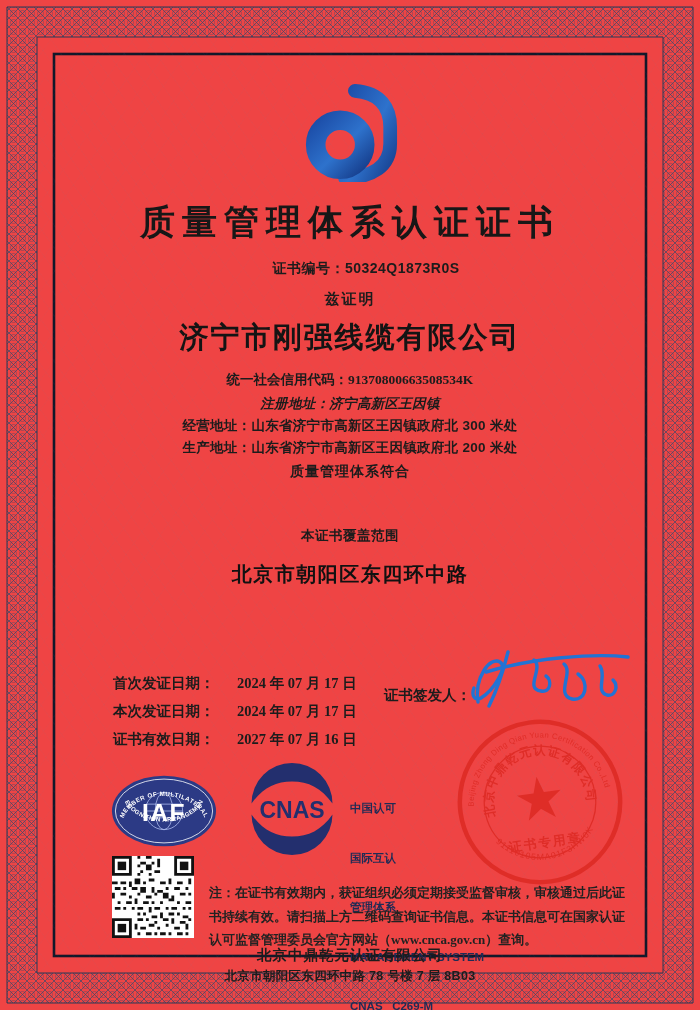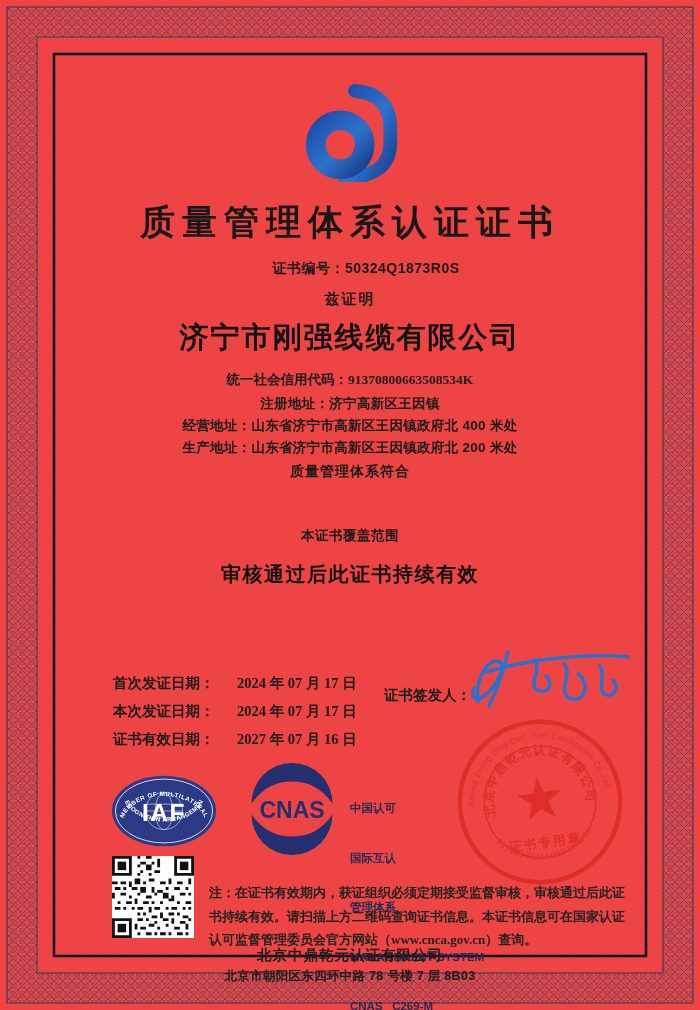--- a/index.html
+++ b/index.html
@@ -17,21 +17,21 @@
   }
   .abs{position:absolute;}
   .cx{left:0;right:0;text-align:center;}
 
   .title{top:199px;font-size:35px;font-weight:bold;letter-spacing:7px;color:#171717;}
   .certno{top:260px;font-size:14px;font-weight:600;letter-spacing:.5px;margin-left:32px;}
   .certify{top:290px;font-size:15px;font-weight:600;letter-spacing:2px;}
   .company{top:318px;font-size:29px;font-weight:bold;letter-spacing:2px;color:#141414;}
   .credit{top:371px;font-size:13.5px;font-weight:bold;font-family:"Liberation Serif","DejaVu Serif",serif;}
   .addr{font-size:13.5px;font-weight:bold;letter-spacing:.3px;}
-  .reg{top:395px;} .biz{top:417px;} .prod{top:439px;text-align:center;}
+  .reg{top:395px;font-style:italic;} .biz{top:417px;} .prod{top:439px;text-align:center;}
   .conform{top:463px;font-size:14px;font-weight:bold;letter-spacing:1px;}
   .standard{top:486px;font-size:27px;font-weight:bold;letter-spacing:.5px;color:#121212;}
   .scopelabel{top:527px;font-size:13.5px;font-weight:bold;letter-spacing:.5px;}
   .scope{top:561px;font-size:20px;font-weight:bold;letter-spacing:1.5px;color:#111;}
 
   .dates{left:113px;top:674px;font-family:"Liberation Serif","DejaVu Serif",serif;}
   .daterow{display:flex;margin-bottom:9px;font-size:14.5px;font-weight:bold;gap:12px;}
   .daterow .lbl{width:112px;}
   .issuer{left:384px;top:686px;font-size:14.5px;font-weight:bold;
     font-family:"Liberation Serif","DejaVu Serif",serif;}
@@ -89,29 +89,29 @@
     <span>证书编号：</span><span>50324Q1873R0S</span>
   </div>
 
   <div class="abs cx certify">兹证明</div>
 
   <div class="abs cx company">济宁市刚强线缆有限公司</div>
 
   <div class="abs cx credit">统一社会信用代码：91370800663508534K</div>
 
   <div class="abs cx addr reg">注册地址：济宁高新区王因镇</div>
-  <div class="abs cx addr biz">经营地址：山东省济宁市高新区王因镇政府北 400 米处</div>
+  <div class="abs cx addr biz">经营地址：山东省济宁市高新区王因镇政府北 300 米处</div>
   <div class="abs cx addr prod">生产地址：山东省济宁市高新区王因镇政府北 200 米处</div>
 
   <div class="abs cx conform">质量管理体系符合</div>
 
 
   <div class="abs cx scopelabel">本证书覆盖范围</div>
 
-  <div class="abs cx scope">审核通过后此证书持续有效</div>
+  <div class="abs cx scope">北京市朝阳区东四环中路</div>
 
   <div class="abs dates">
     <div class="daterow">
       <span class="lbl">首次发证日期：</span>
       <span>2024 年 07 月 17 日</span>
     </div>
     <div class="daterow">
       <span class="lbl">本次发证日期：</span>
       <span>2024 年 07 月 17 日</span>
     </div>

